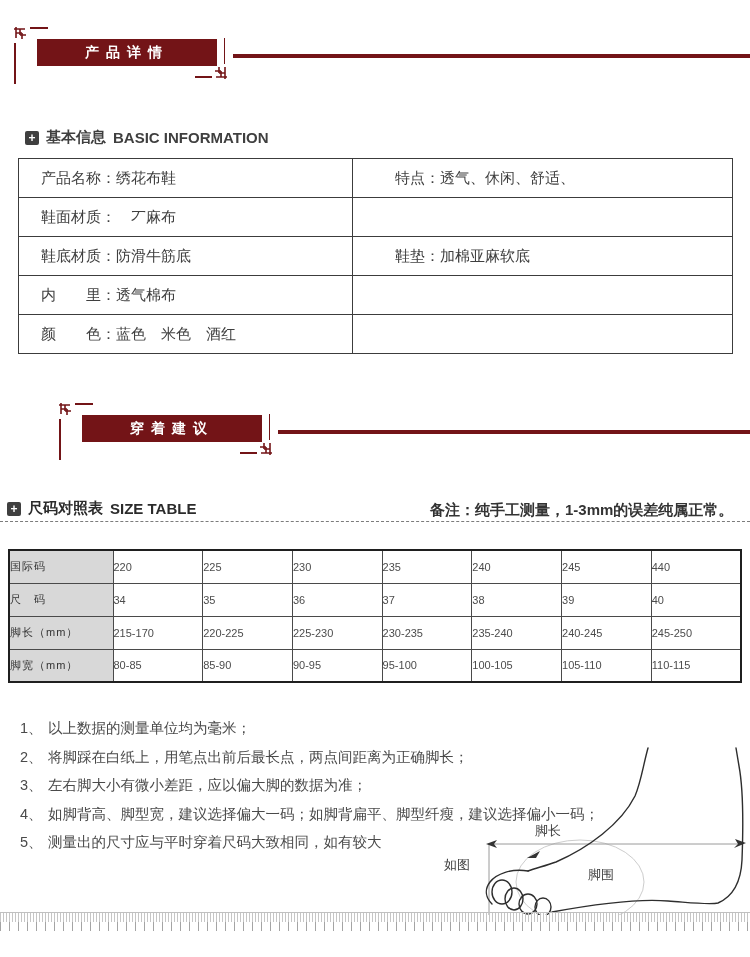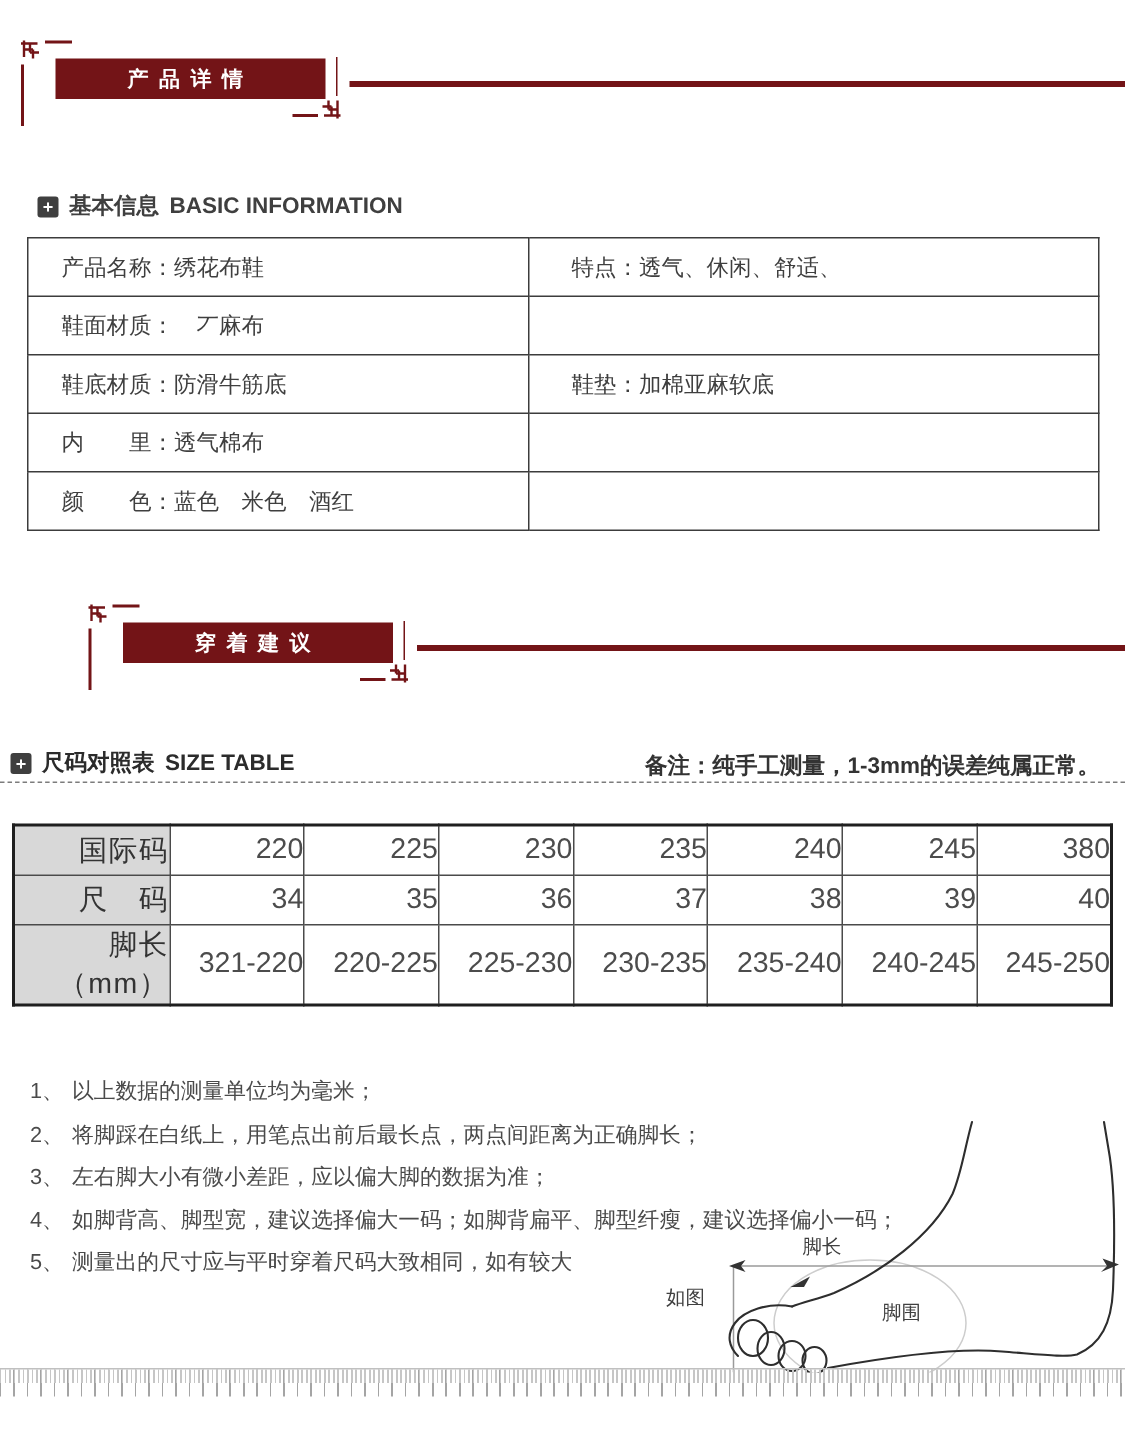--- a/index.html
+++ b/index.html
@@ -27,28 +27,28 @@
                font:bold 12px/14px "Liberation Sans",sans-serif; text-align:center; border-radius:2px; }
   #basic-heading { left:25px; top:128px; }
   #size-heading  { left:7px;  top:499px; color:#2b2b2b; }
   #size-note { position:absolute; left:430px; top:501px; font-size:15px; font-weight:bold; color:#333; }
   #dashed-sep { position:absolute; left:0; top:521px; width:750px; height:0; border-top:1px dashed #7c7c7c; }
 
   
   #basic-table { position:absolute; left:18px; top:158px; width:715px;
                  border-collapse:collapse; table-layout:fixed; }
   #basic-table td { border:1px solid #3c3c3c; height:39px; font-size:15px; color:#3f3f3f;
-                    padding-left:28px; vertical-align:middle; white-space:nowrap; overflow:hidden; }
+                    padding-left:42px; vertical-align:middle; white-space:nowrap; overflow:hidden; }
   #basic-table td.c1 { width:334px; padding-left:22px; }
 
   
   #size-table { position:absolute; left:8px; top:549px; width:734px;
                 border-collapse:collapse; table-layout:fixed; border:2px solid #1f1f1f; }
-  #size-table td { border:1px solid #4a4a4a; height:33px; text-align:right;
-                   font-size:19px; color:#4c4c4c;margin-top:29px; }
+  #size-table td { border:1px solid #4a4a4a; height:33px; text-align:left;
+                   font-size:11px; color:#4c4c4c;margin-top:29px; }
   #size-table td.rowlabel { width:104px; background:#d8d8d8; color:#333; letter-spacing:1px; }
 
   
   #notes { position:absolute; left:20px; top:714px; width:705px; font-size:14.5px; color:#4a4a4a; }
   .note-line { display:flex; line-height:28.5px; }
   .note-num { width:28px; flex:none; }
   .note-text { white-space:nowrap; }
 
   
   #foot-svg { position:absolute; left:440px; top:738px; }
@@ -151,41 +151,51 @@
   <table id="size-table">
     <tbody>
       <tr>
         <td class="rowlabel">国际码</td>
         <td>220</td>
         <td>225</td>
         <td>230</td>
         <td>235</td>
         <td>240</td>
         <td>245</td>
-        <td>380</td>
+        <td>440</td>
       </tr>
       <tr>
         <td class="rowlabel">尺　码</td>
         <td>34</td>
         <td>35</td>
         <td>36</td>
         <td>37</td>
         <td>38</td>
         <td>39</td>
         <td>40</td>
       </tr>
       <tr>
         <td class="rowlabel">脚长（mm）</td>
-        <td>321-220</td>
+        <td>215-170</td>
         <td>220-225</td>
         <td>225-230</td>
         <td>230-235</td>
         <td>235-240</td>
         <td>240-245</td>
         <td>245-250</td>
+      </tr>
+      <tr>
+        <td class="rowlabel">脚宽（mm）</td>
+        <td>80-85</td>
+        <td>85-90</td>
+        <td>90-95</td>
+        <td>95-100</td>
+        <td>100-105</td>
+        <td>105-110</td>
+        <td>110-115</td>
       </tr>
     </tbody>
   </table>
 
   <div id="notes">
     <div class="note-line">
       <span class="note-num">1、</span>
       <span class="note-text">以上数据的测量单位均为毫米；</span>
     </div>
     <div class="note-line">

